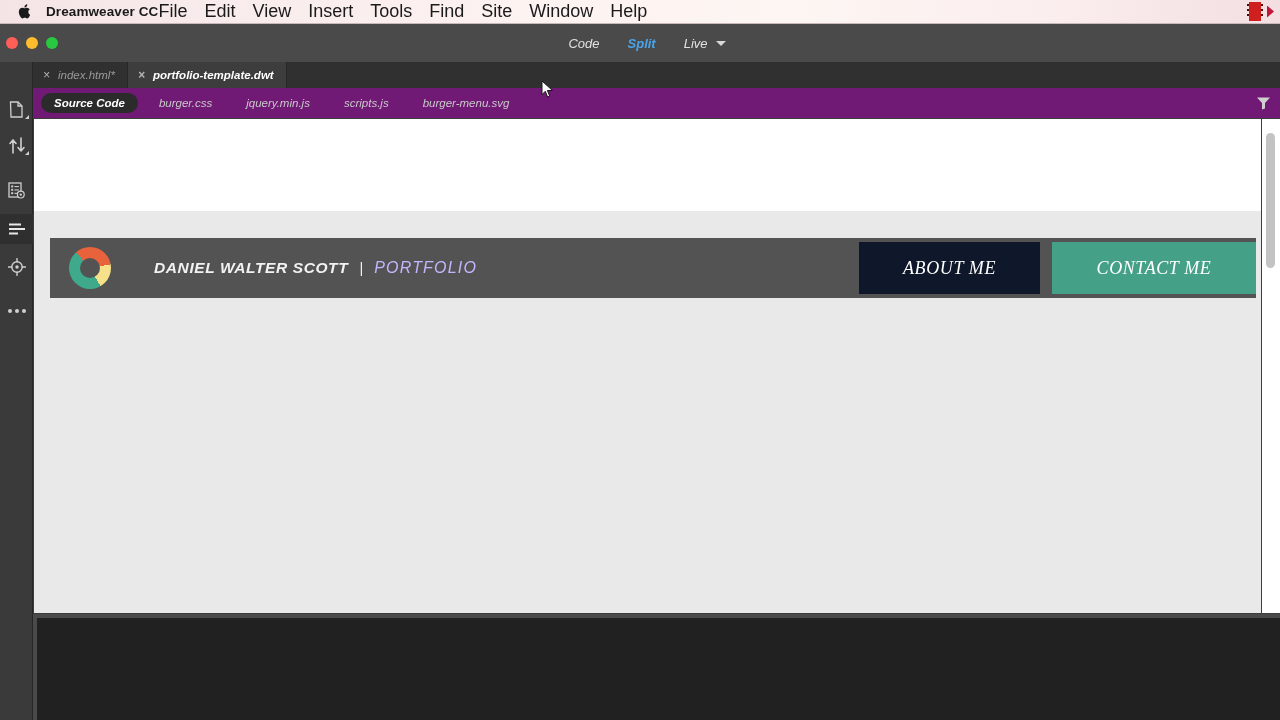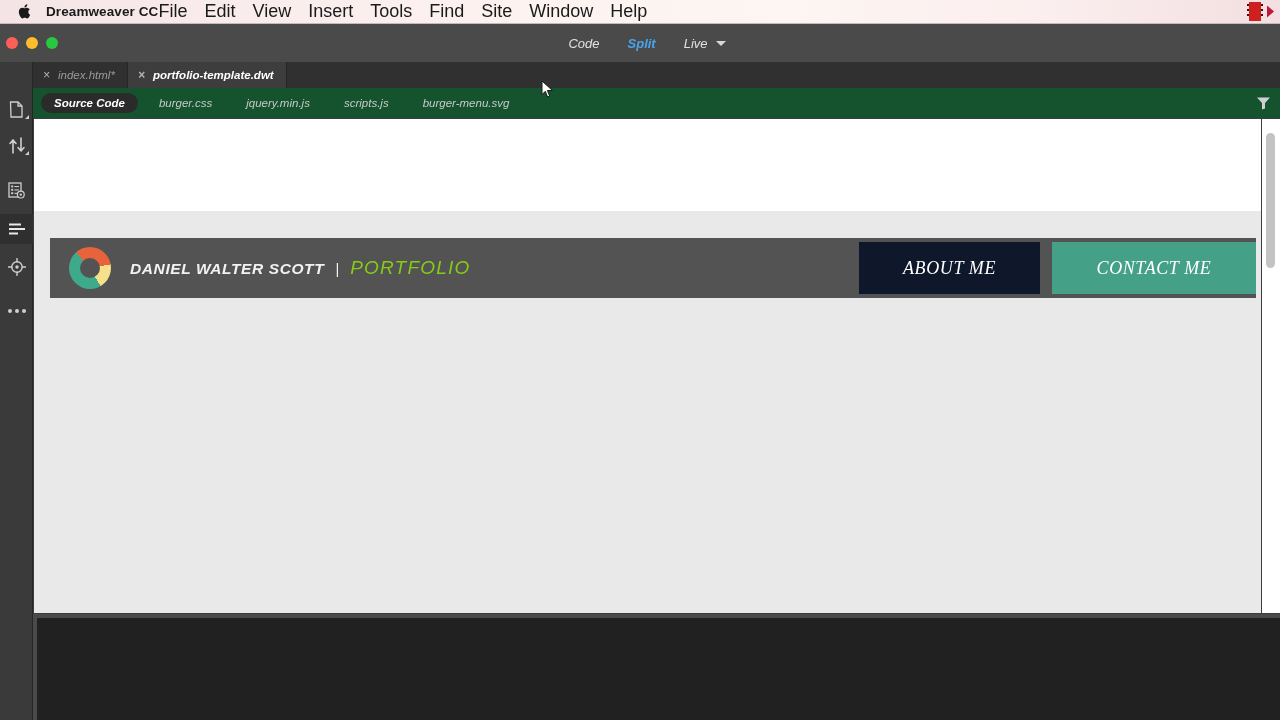--- a/index.html
+++ b/index.html
@@ -65,21 +65,21 @@
     display:flex; align-items:center; gap:8px; padding:0 12px 0 10px;
     font-size:11.5px; color:#9a9a9a; background:#303030;
     border-right:1px solid #262626; cursor:default;
   }
   .doc-tab.active { background:#3d3d3d; color:#ffffff; font-weight:bold; }
   .doc-tab .x { font-size:12px; color:#b5b5b5; line-height:1; }
 
   
   .src-tabs {
     position:absolute; left:0; top:64px; width:1280px; height:30px;
-    background:#14532d; display:flex; align-items:center;
+    background:#701a75; display:flex; align-items:center;
   }
   .src-offset { width:33px; height:30px; background:#3a3a3a; }
   .src-tab {
     font-size:11.5px; color:#c9c9c9; padding:4px 13px; margin-left:8px;
     border-radius:10px; white-space:nowrap;
   }
   .src-tab.active { background:#2b2b2b; color:#ffffff; font-weight:bold; }
   .filter-btn { position:absolute; right:4px; top:2px; width:26px; height:26px; display:flex; align-items:center; justify-content:center; }
 
   
@@ -97,35 +97,35 @@
   
   .design-view {
     position:absolute; left:33px; top:94px; width:1247px; height:496px;
     background:#3d3d3d; padding-left:0;
   }
   .dv-inner { position:absolute; left:1px; top:1px; width:1227px; height:494px; background:#ffffff; overflow:hidden; }
   .page-white { width:100%; height:92px; background:#ffffff; }
   .page-gray { width:100%; height:402px; background:#e9e9e9; }
   .page-header {
     position:absolute; left:16px; top:119px; width:1206px; height:60px;
-    background:#535353; display:flex; align-items:center;
+    background:#535353; display:flex; align-items:center;gap:24px;
   }
   .logo-donut {
     width:42px; height:42px; border-radius:50%; margin-left:19px; flex:none;
     background:conic-gradient(from 18deg, #e8633c 0deg 62deg, #f6e18a 62deg 120deg, #f6e18a 120deg 132deg, #3faa8b 132deg 300deg, #e8633c 300deg 360deg);
     position:relative;
   }
   .logo-donut::after {
     content:""; position:absolute; left:50%; top:50%; transform:translate(-50%,-50%);
     width:20px; height:20px; border-radius:50%; background:#535353;
   }
   .brand { margin-left:19px; display:flex; align-items:baseline; }
   .brand-name { font-size:15.5px; font-weight:bold; color:#f2f2f2; letter-spacing:0.6px; }
   .brand-sep { font-size:15px; color:#f2f2f2; margin:0 11px; }
-  .brand-sub { font-size:19px; color:#84cc16; letter-spacing:1.2px; }
+  .brand-sub { font-size:16px; color:#c4b5fd; letter-spacing:1.2px; }
   .hdr-btns { margin-left:auto; display:flex; height:100%; align-items:stretch; }
   .hdr-btn {
     display:flex; align-items:center; justify-content:center;
     font-family:"Liberation Serif", serif; font-size:18px; color:#ffffff; letter-spacing:0.6px;
     height:52px; align-self:center;
   }
   .hdr-btn.about { width:181px; background:#0f172a; }
   .hdr-btn.contact { width:204px; background:#44a188; margin-left:12px; margin-right:0; }
 
   

